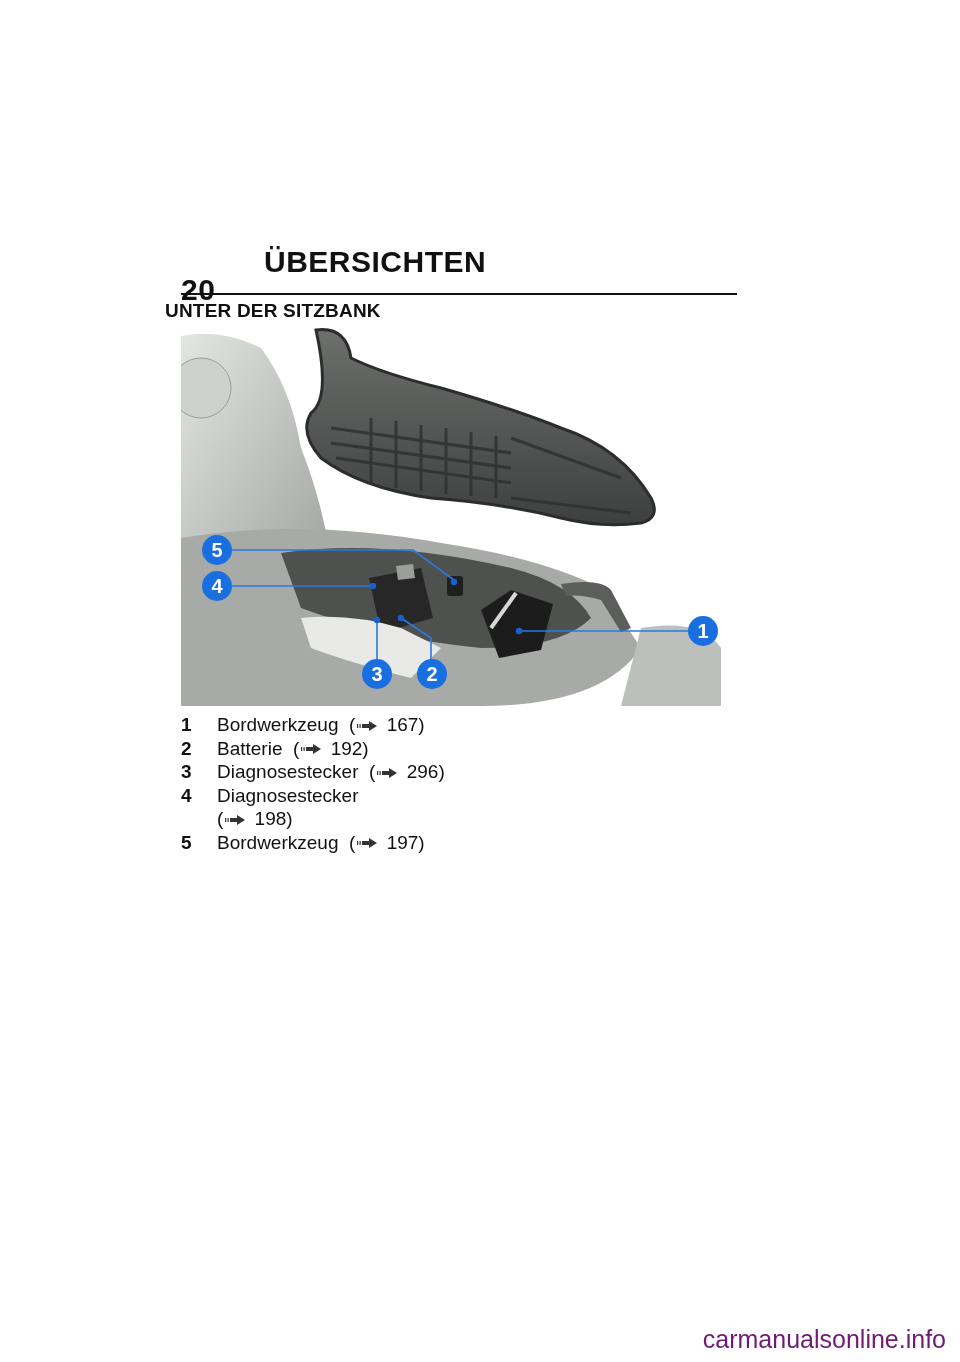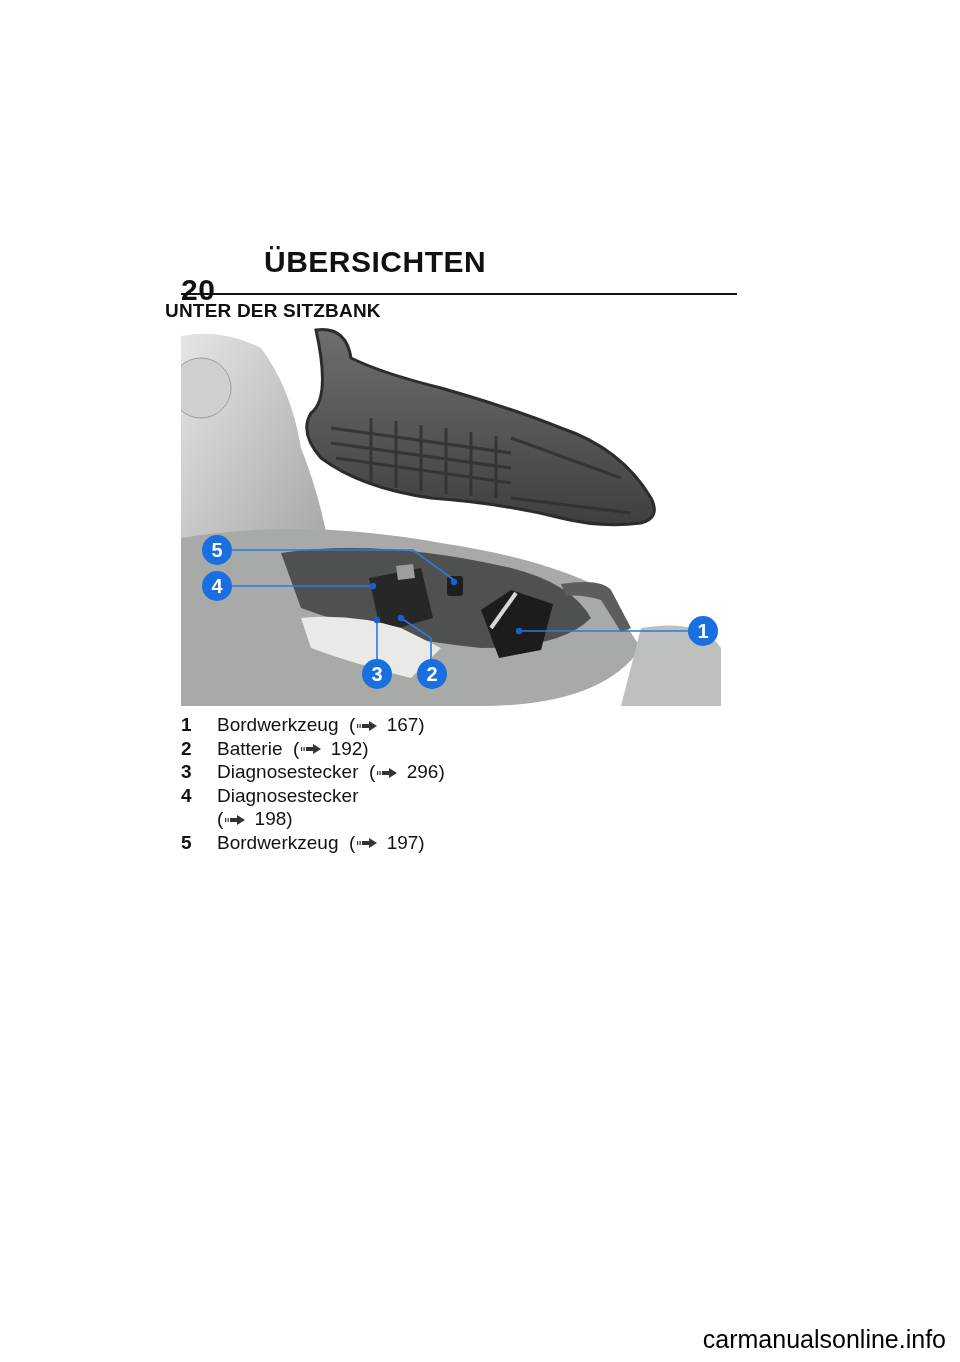--- a/index.html
+++ b/index.html
@@ -9,21 +9,21 @@
   .rule{position:absolute;left:181px;top:293px;width:556px;height:2px;background:#111;}
   .section{position:absolute;left:165px;top:300px;font-size:19px;font-weight:bold;letter-spacing:0.2px;}
   .figure{position:absolute;left:181px;top:328px;width:540px;height:378px;overflow:hidden;background:#fff;}
   .figure svg{display:block;}
   .legend{position:absolute;left:181px;top:713px;font-size:19px;line-height:23.5px;}
   .row{display:flex;}
   .num{width:36px;font-weight:bold;}
   .txt{flex:1;}
   .arrow{display:inline-block;vertical-align:middle;margin:0 2px;}
   .ref{white-space:nowrap;}
-  .watermark{position:absolute;right:14px;top:1325px;font-size:25px;color:#000000;}
+  .watermark{position:absolute;right:14px;top:1325px;font-size:25px;color:#701a75;}
 </style>
 </head>
 <body>
 
 <div class="page-num">20</div>
 <div class="chapter">ÜBERSICHTEN</div>
 <div class="rule"></div>
 <div class="section">UNTER DER SITZBANK</div>
 
 <div class="figure">

